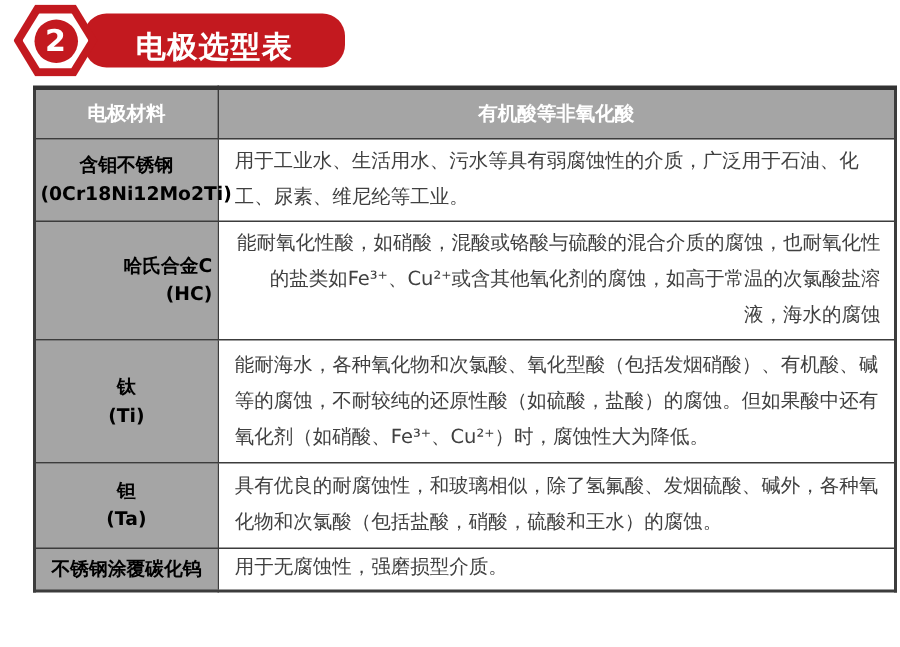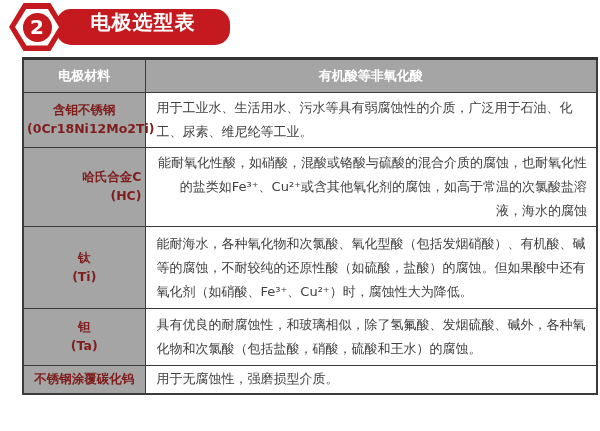--- a/index.html
+++ b/index.html
@@ -8,21 +8,21 @@
     background:#ffffff;
     font-family:"DejaVu Sans","Liberation Sans",sans-serif;
     position:relative;
     overflow:hidden;
   }
   
   .hdr{position:absolute;left:0;top:0;width:600px;height:56px;}
   .banner{
     position:absolute;left:56px;top:9px;width:174px;height:36px;
     background:#c3191f;border-radius:15px;
-    display:flex;align-items:flex-start;justify-content:center;
+    display:flex;align-items:flex-end;justify-content:center;
   }
   .banner-text{
     color:#ffffff;font-size:20px;font-weight:bold;letter-spacing:1px;
   }
   .badge{
     position:absolute;left:9px;top:3px;width:56px;height:48px;
     background:#c3191f;
     clip-path:polygon(26% 0,74% 0,100% 50%,74% 100%,26% 100%,0 50%);
     display:flex;align-items:center;justify-content:center;
   }
@@ -47,21 +47,21 @@
   th,td{
     border:1.5px solid #3c3c3c;
     vertical-align:middle;
   }
   th{
     background:#a5a5a5;color:#ffffff;
     font-size:13px;font-weight:bold;
     height:30px;text-align:center;margin-top:11px;
   }
   td.mat{
-    background:#a5a5a5;color:#7f1d1d;
+    background:#a5a5a5;color:#000000;
     font-size:12.5px;font-weight:bold;
     text-align:center;line-height:1.5;
     padding:2px 3px;
   }
   td.mat .code{display:block;}
   td.mat .code:empty{display:none;}
   td.desc{
     background:#ffffff;color:#404040;
     font-size:13px;font-weight:normal;
     line-height:1.85;text-align:left;

